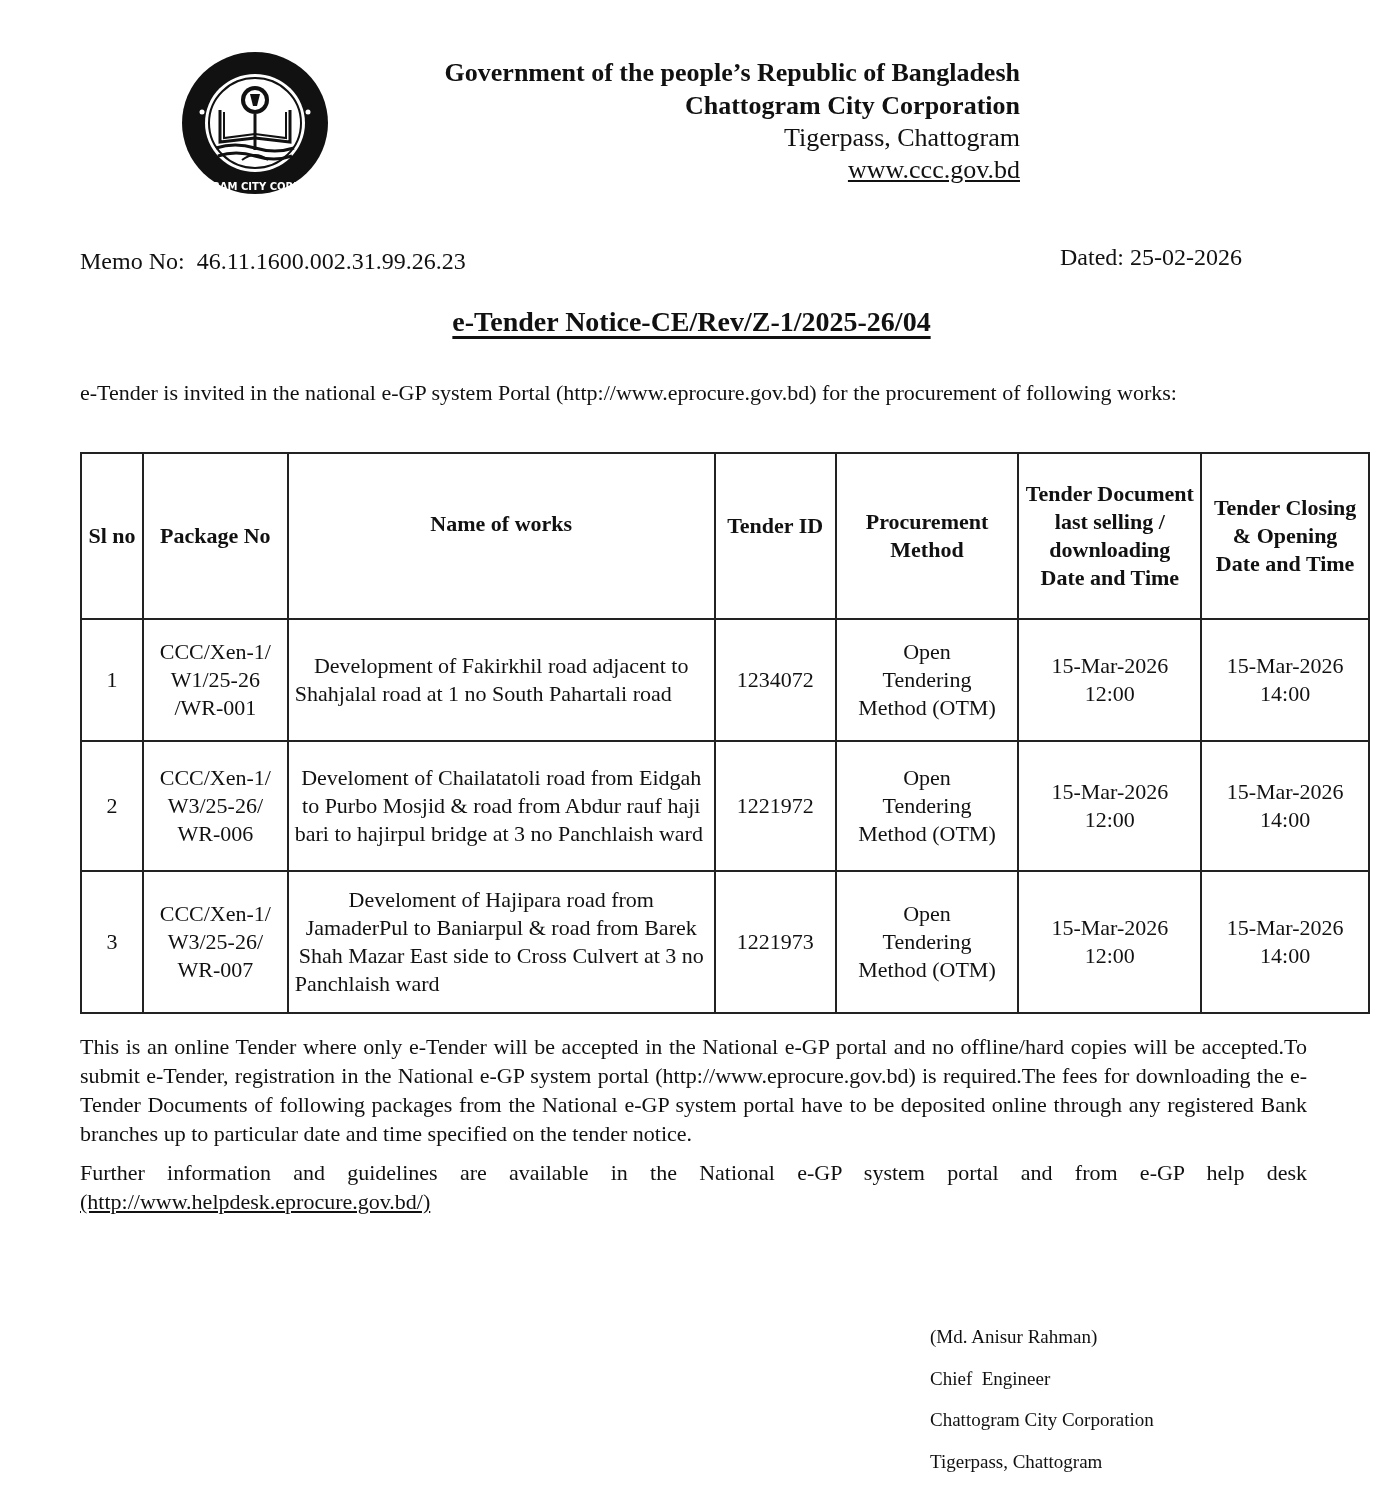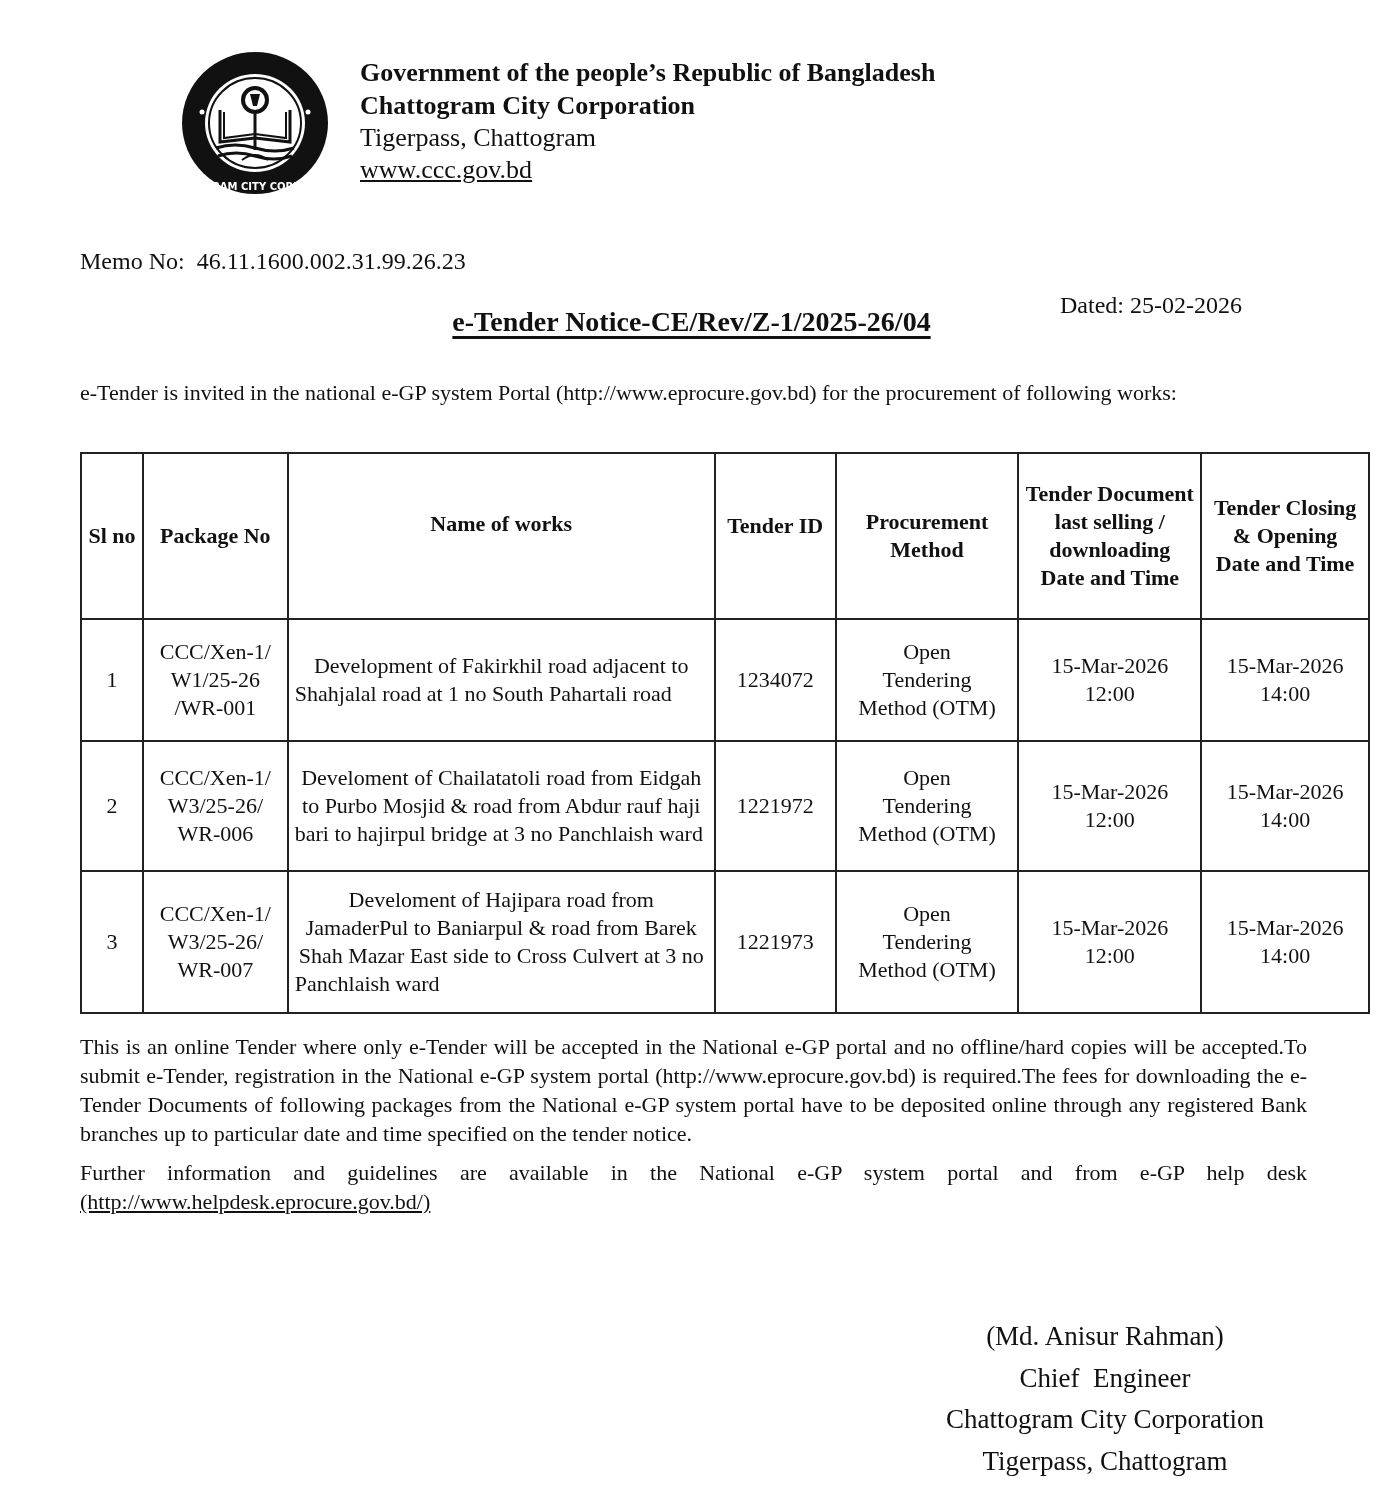--- a/index.html
+++ b/index.html
@@ -5,29 +5,29 @@
     html, body { margin: 0; padding: 0; background: #ffffff; }
     body {
       width: 1383px; height: 1500px; position: relative; overflow: hidden;
       font-family: "Liberation Serif", "DejaVu Serif", serif;
       color: #111111;
     }
     .logo {
       position: absolute; left: 180px; top: 50px; width: 150px; height: 146px;
     }
     .header {
-      position: absolute; left: 360px; top: 56px; width: 660px; text-align: left;
+      position: absolute; left: 360px; top: 56px; width: 660px; text-align: right;
     }
     .header .l1 { font-weight: bold; font-size: 26px; line-height: 33px; }
     .header .l2 { font-weight: bold; font-size: 26px; line-height: 33px; }
     .header .l3 { font-size: 26px; line-height: 32px; }
     .header .l4 { font-size: 26px; line-height: 32px; text-decoration: underline; }
 
     .memo { position: absolute; left: 80px; top: 248px; font-size: 24px; }
-    .dated { position: absolute; left: 1060px; top: 244px; font-size: 24px; margin-top: 48px; }
+    .dated { position: absolute; left: 1060px; top: 244px; font-size: 24px; }
 
     .title {
       position: absolute; left: 0; width: 1383px; top: 306px; text-align: center;
       font-size: 28px; font-weight: bold;
     }
     .title span { text-decoration: underline; text-decoration-thickness: 3px; text-underline-offset: 5px; text-align: center; }
 
     .intro {
       position: absolute; left: 80px; top: 377px; width: 1227px;
       font-size: 22px; line-height: 32px; text-align: justify;
@@ -52,22 +52,22 @@
 
     .para {
       position: absolute; left: 80px; width: 1227px;
       font-size: 22px; line-height: 29px; text-align: justify;
     }
     .p1 { top: 1032px; }
     .p2 { top: 1158px; }
     .link-u { text-decoration: underline; }
 
     .sign {
-      position: absolute; left: 930px; top: 1316px; width: 350px; text-align: center;
-      font-size: 27px; line-height: 41.5px;
+      position: absolute; left: 930px; top: 1316px; width: 350px; 
+      font-size: 19px; line-height: 41.5px;
     }
   </style>
 </head>
 <body>
 
 <div class="logo">
   <svg width="150" height="146" viewBox="0 0 150 146">
     <ellipse cx="75" cy="73" rx="73" ry="71" fill="#111"></ellipse>
     <ellipse cx="75" cy="73" rx="50" ry="49" fill="#fff"></ellipse>
     <ellipse cx="75" cy="73" rx="46" ry="45" fill="none" stroke="#111" stroke-width="2"></ellipse>

